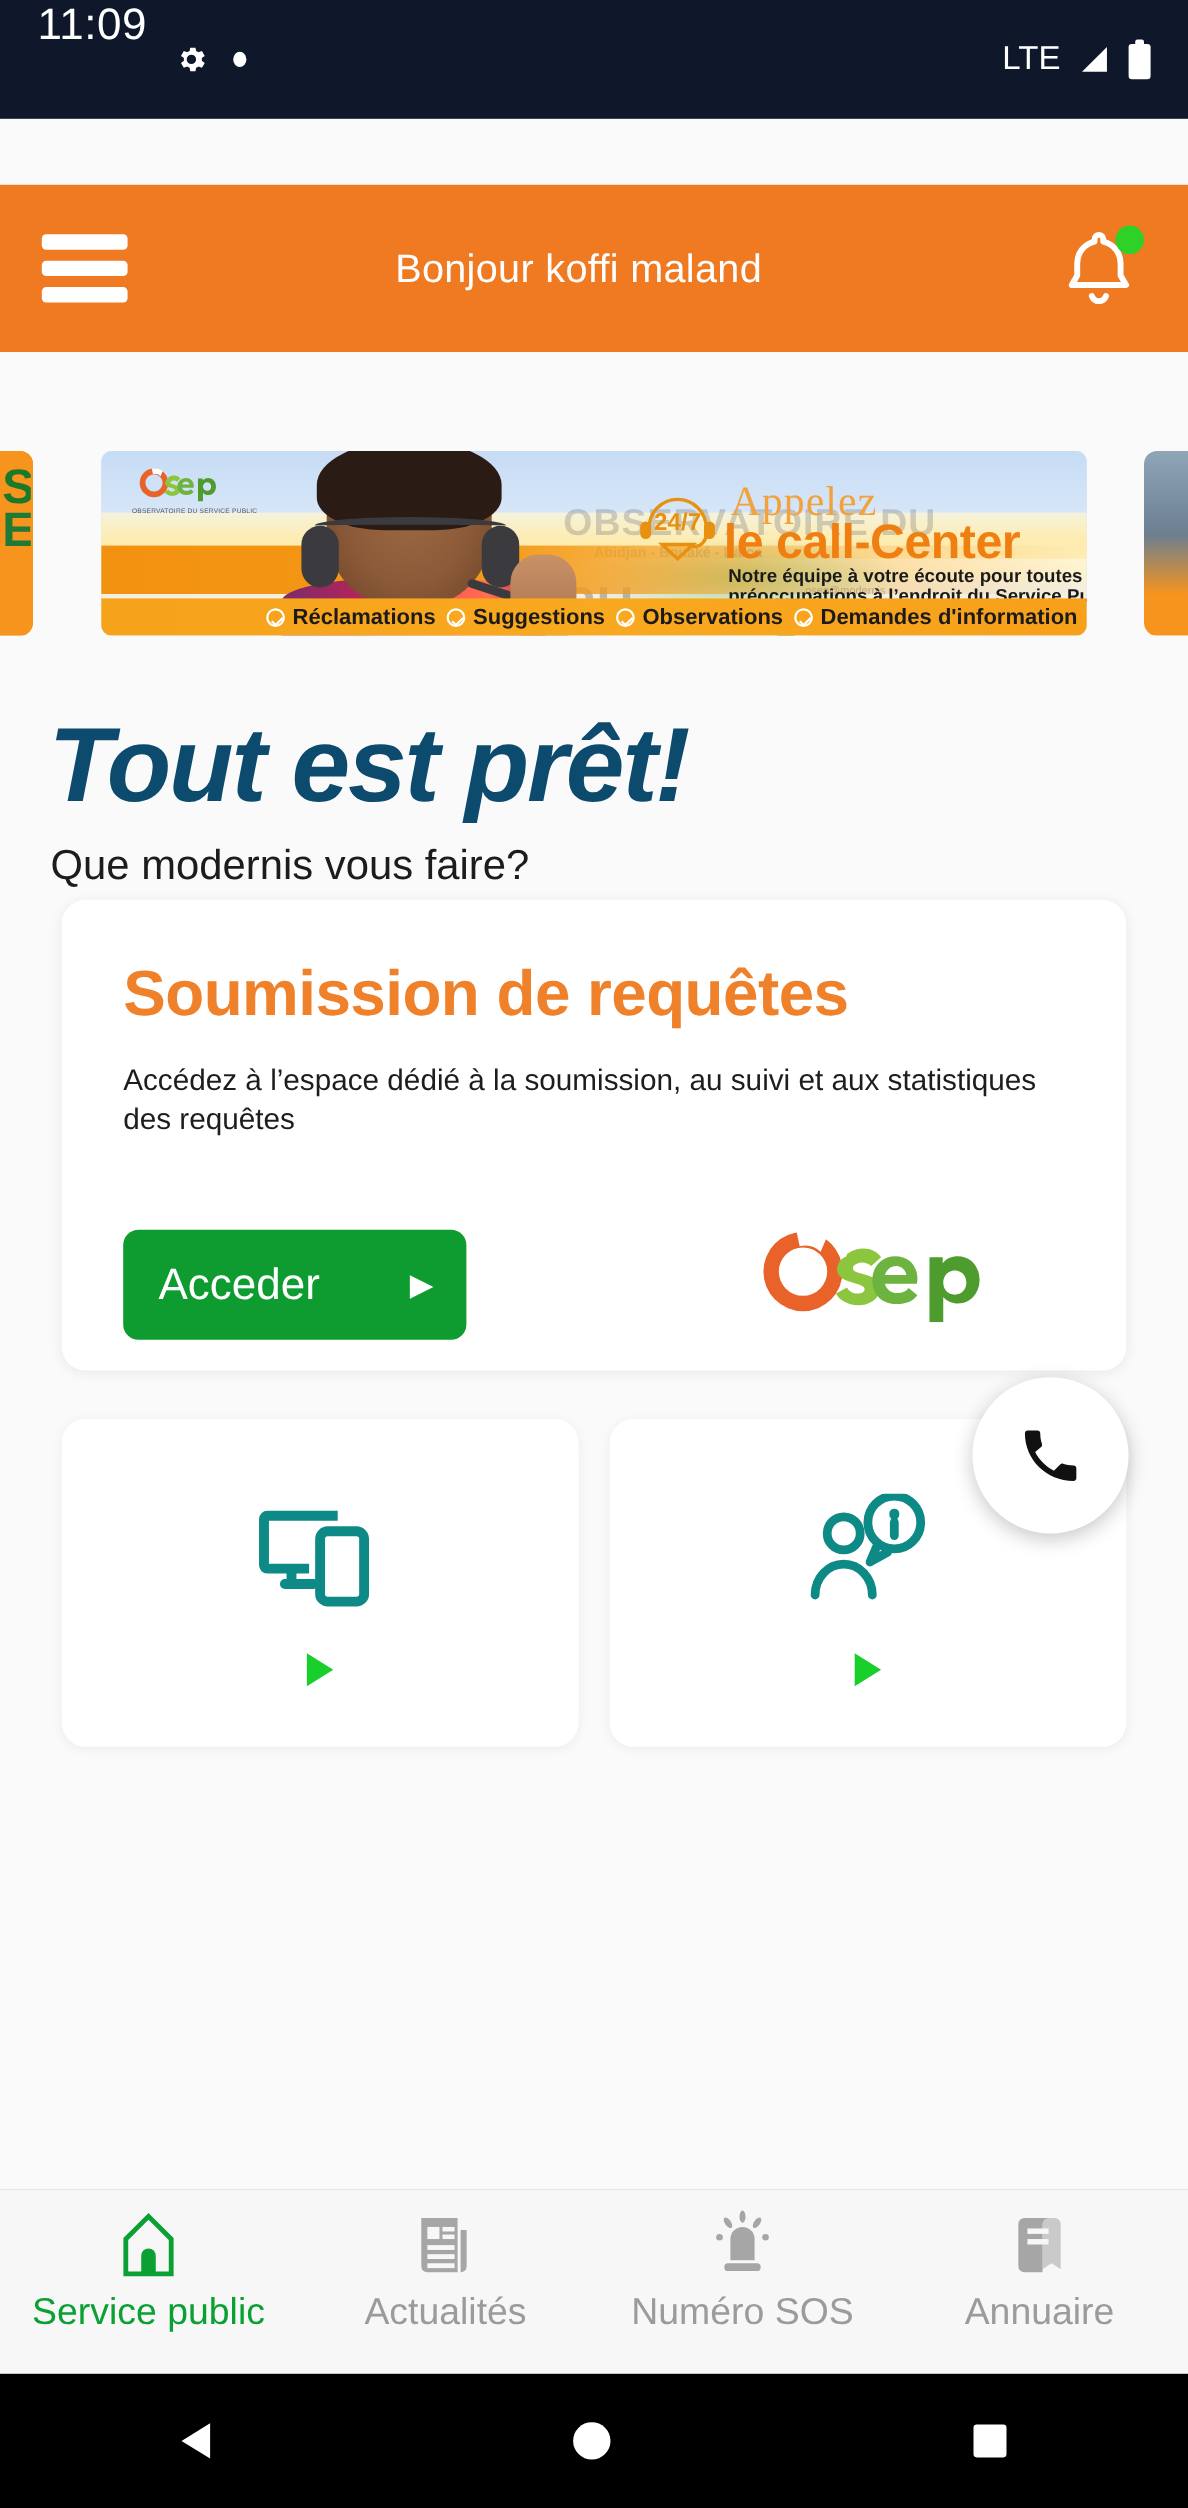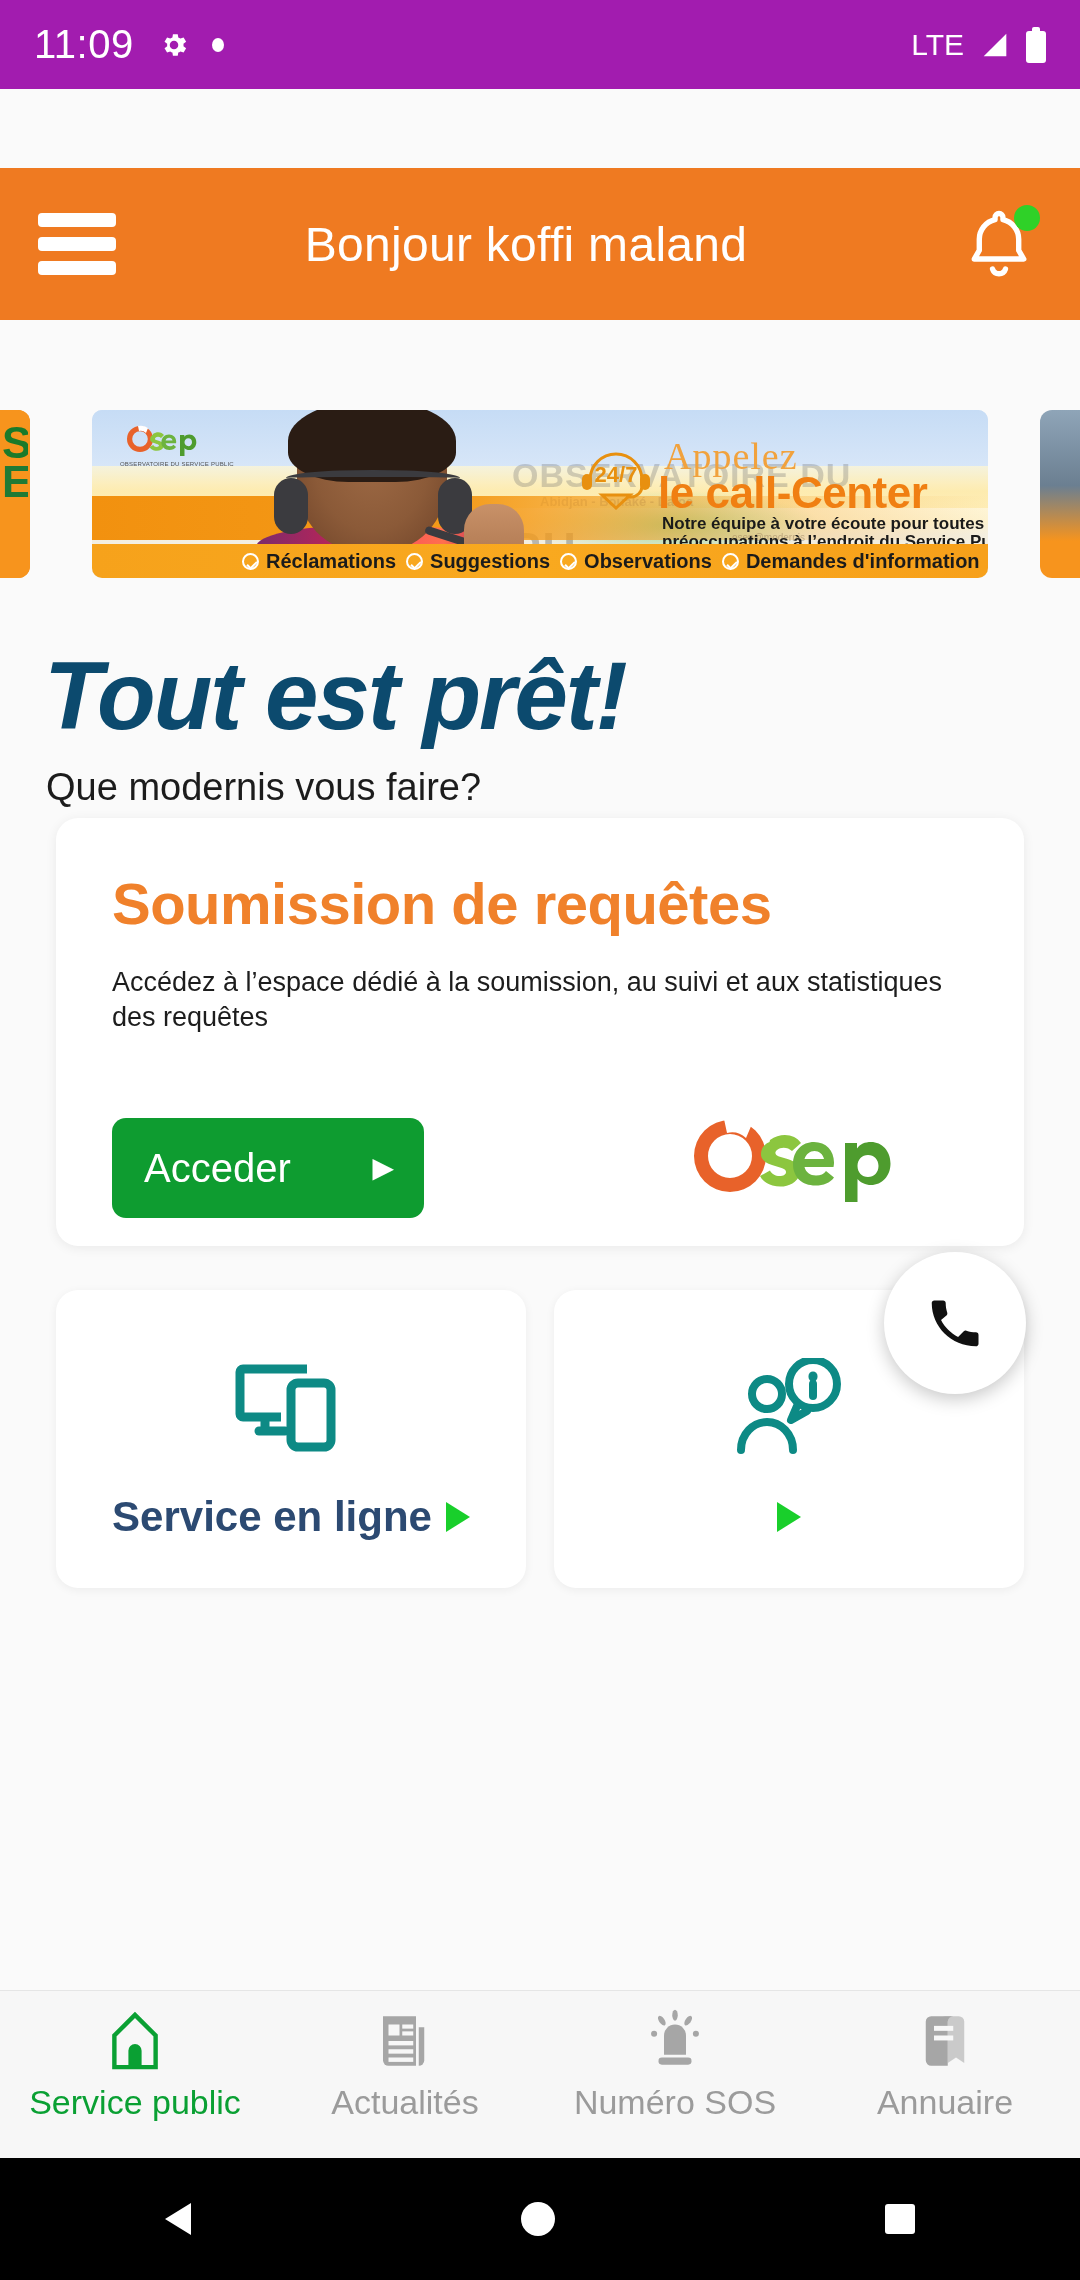--- a/index.html
+++ b/index.html
@@ -6,23 +6,23 @@
   html, body {
     width: 1080px; height: 2280px;
     background: #000;
     font-family: "Liberation Sans", sans-serif;
     overflow: hidden;
   }
   #phone { position: relative; width: 1080px; height: 2280px; background: #fafafa; }
 
   
   .statusbar {
-    position: absolute; top: 0; left: 0; width: 1080px; height: 89px;
-    background: #a21caf; color: #fff;
-    display: flex; align-items: center; padding: 0 34px;
+    position: absolute; top: 0; left: 0; width: 1080px; height: 108px;
+    background: #0f172a; color: #fff;
+    display: flex; padding: 0 34px;
   }
   .sb-time { font-size: 40px; letter-spacing: 0.5px; font-family: "Liberation Sans", sans-serif; }
   .sb-left-icons { display: flex; align-items: center; gap: 22px; margin-left: 24px; }
   .sb-gear { width: 32px; height: 32px; position: relative; }
   .sb-gear svg { display: block; }
   .sb-dot { width: 12px; height: 14px; border-radius: 50%; background: #fff; }
   .sb-spacer { flex: 1; }
   .sb-right { display: flex; align-items: center; gap: 14px; }
   .sb-lte { font-size: 30px; letter-spacing: 0px; }
   .sb-signal { width: 34px; height: 34px; }
@@ -34,21 +34,21 @@
   .appbar {
     position: absolute; top: 168px; left: 0; width: 1080px; height: 152px;
     background: #ef7a21; display: flex; align-items: center; padding: 0 38px;
   }
   .hamburger { width: 78px; height: 62px; display: flex; flex-direction: column; justify-content: space-between; }
   .hamburger span { display: block; height: 14px; background: #fff; border-radius: 4px; }
   .hamburger span:nth-child(1) { width: 78px; }
   .hamburger span:nth-child(2) { width: 78px; }
   .hamburger span:nth-child(3) { width: 78px; }
   .appbar-title {
-    flex: 1; text-align: center; color: #fff; font-size: 48px;
+    flex: 1; text-align: center; color: #fff; font-size: 36px;
     font-family: "Liberation Sans", sans-serif; letter-spacing: 0.3px;
     margin-left: -20px;
   }
   .bell-wrap { position: relative; width: 86px; height: 86px; }
   .bell-badge {
     position: absolute; right: 2px; top: 4px; width: 26px; height: 26px;
     border-radius: 50%; background: #2fd128;
   }
 
   
@@ -342,21 +342,20 @@
       <div class="tile">
         <div class="tile-icon">
           <svg width="124" height="110" viewBox="0 0 124 110" fill="none" stroke="#0d8a85" stroke-width="9" stroke-linejoin="round">
             <path d="M78 20H14a3 3 0 00-3 3v42a3 3 0 003 3h38"></path>
             <path d="M30 82h26" stroke-linecap="round"></path>
             <rect x="62" y="34" width="40" height="64" rx="7" fill="none"></rect>
             <path d="M36 68v12"></path>
           </svg>
         </div>
         <div class="tile-label">
-          <span>Service en ligne</span>
           <span class="tile-arrow"></span>
         </div>
       </div>
       <div class="tile">
         <div class="tile-icon">
           <svg width="124" height="110" viewBox="0 0 124 110" fill="none" stroke="#0d8a85" stroke-width="8" stroke-linejoin="round" stroke-linecap="round">
             <circle cx="40" cy="36" r="15"></circle>
             <path d="M14 92c0-16 12-28 26-28s26 12 26 28"></path>
             <circle cx="86" cy="26" r="24"></circle>
             <path d="M70 48l-6 14 16-9"></path>

